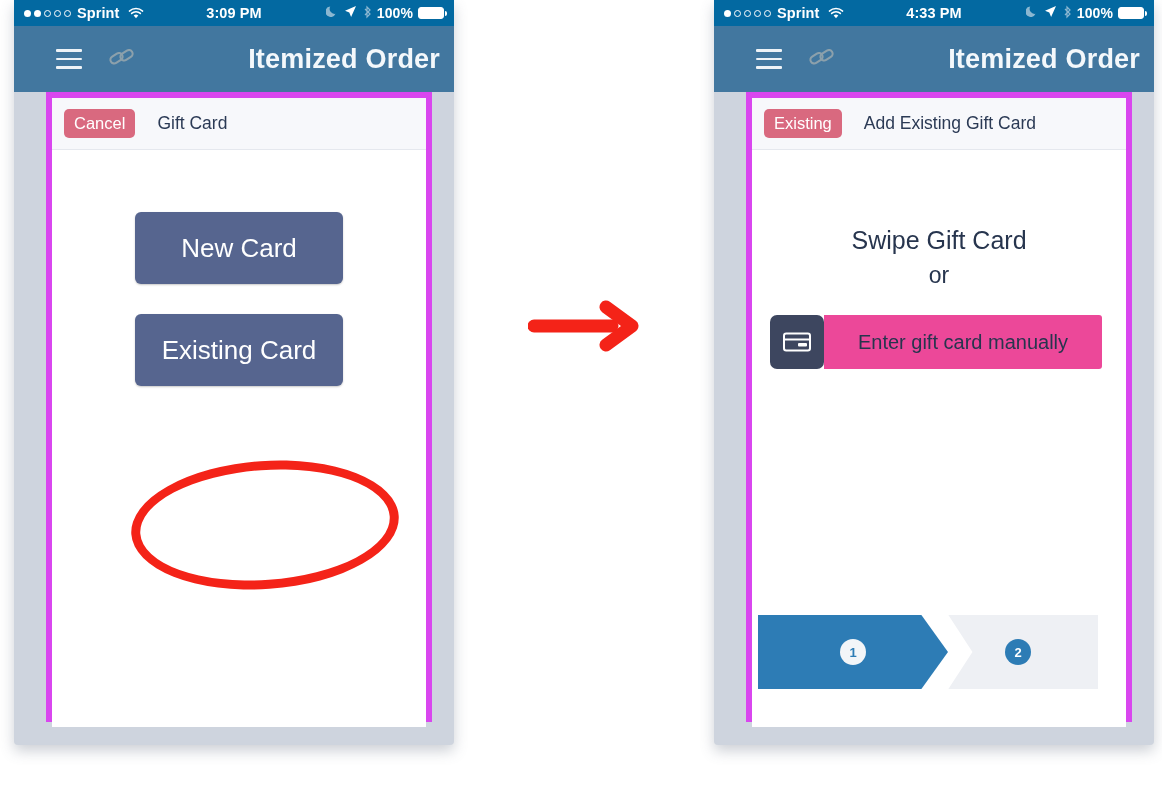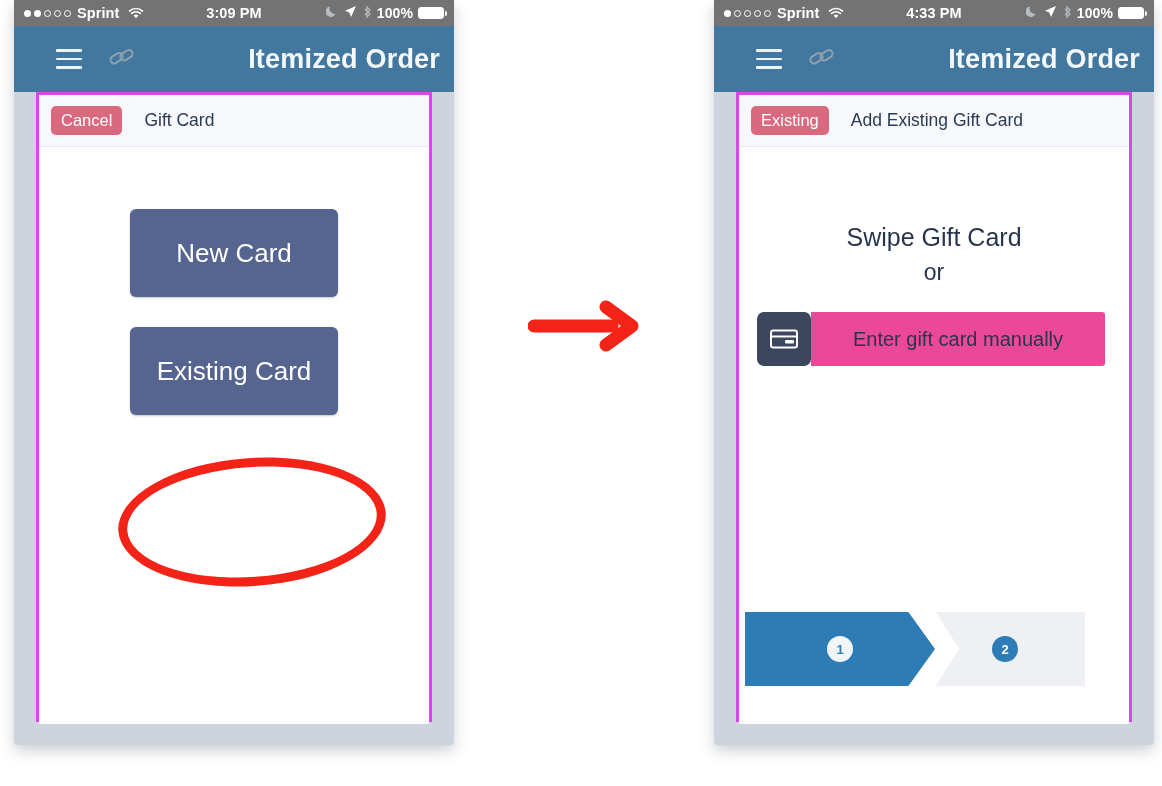--- a/index.html
+++ b/index.html
@@ -19,21 +19,21 @@
     border-radius: 4px;
     box-shadow: 0 6px 14px rgba(90,100,120,0.30);
   }
   .phone.left  { left: 14px;  top: 0; }
   .phone.right { left: 714px; top: 0; }
 
   
   .statusbar {
     position: relative;
     height: 26px;
-    background: #737373;
+    background: #0369a1;
     color: #ffffff;
     display: flex; align-items: center;
     font-size: 15px; font-weight: bold;
     letter-spacing: .1px;
   }
   .sb-left { display: flex; align-items: center; gap: 6px; padding-left: 10px; }
   .dots { display: flex; align-items: center; gap: 3px; }
   .dot { width: 7px; height: 7px; border-radius: 50%; }
   .dot.on  { background: #ffffff; }
   .dot.off { background: transparent; border: 1.3px solid #ffffff; width: 7px; height: 7px; }
@@ -69,24 +69,24 @@
                justify-content: space-between; margin-left: 28px; cursor: pointer; }
   .hamburger span { display: block; height: 2.6px; background: #eef3f7; border-radius: 1px; }
   .linkicon { margin-left: 26px; opacity: .55; cursor: pointer; }
   .app-title {
     margin-left: auto; color: #f4f8fb;
     font-size: 27px; font-weight: bold; letter-spacing: .2px;
   }
 
   
   .modal {
-    position: absolute; left: 22px; right: 22px; top: 92px;
+    position: absolute; left: 32px; right: 22px; top: 92px;
     height: 630px;
     background: #ffffff;
-    border: 3px solid #d946ef;
+    border: 6px solid #d946ef;
   }
   .modal-head {
     height: 52px; background: #f7f8fb;
     border-bottom: 1px solid #e5e8ee;
     display: flex; align-items: center; padding: 0 12px;
     position: relative;
   }
   .pill {
     background: #d9697f; color: #ffffff;
     border: none; border-radius: 5px;
@@ -96,21 +96,21 @@
   }
   .modal-title {
     margin-left: 22px; color: #2b3a55;
     font-size: 17.5px;
   }
   .modal-body { position: relative; height: 577px; background: #ffffff; }
 
   
   .btn-stack { padding-top: 62px; display: flex; flex-direction: column; align-items: center; gap: 30px; }
   .slate-btn {
-    width: 208px; height: 88px;
+    width: 208px; height: 72px;
     background: #56658f;
     color: #ffffff;
     border: none; border-radius: 6px;
     font-size: 26px;
     font-family: "Liberation Sans", sans-serif;
     cursor: pointer;
     box-shadow: 0 1px 2px rgba(0,0,0,.22);
   }
 
   

